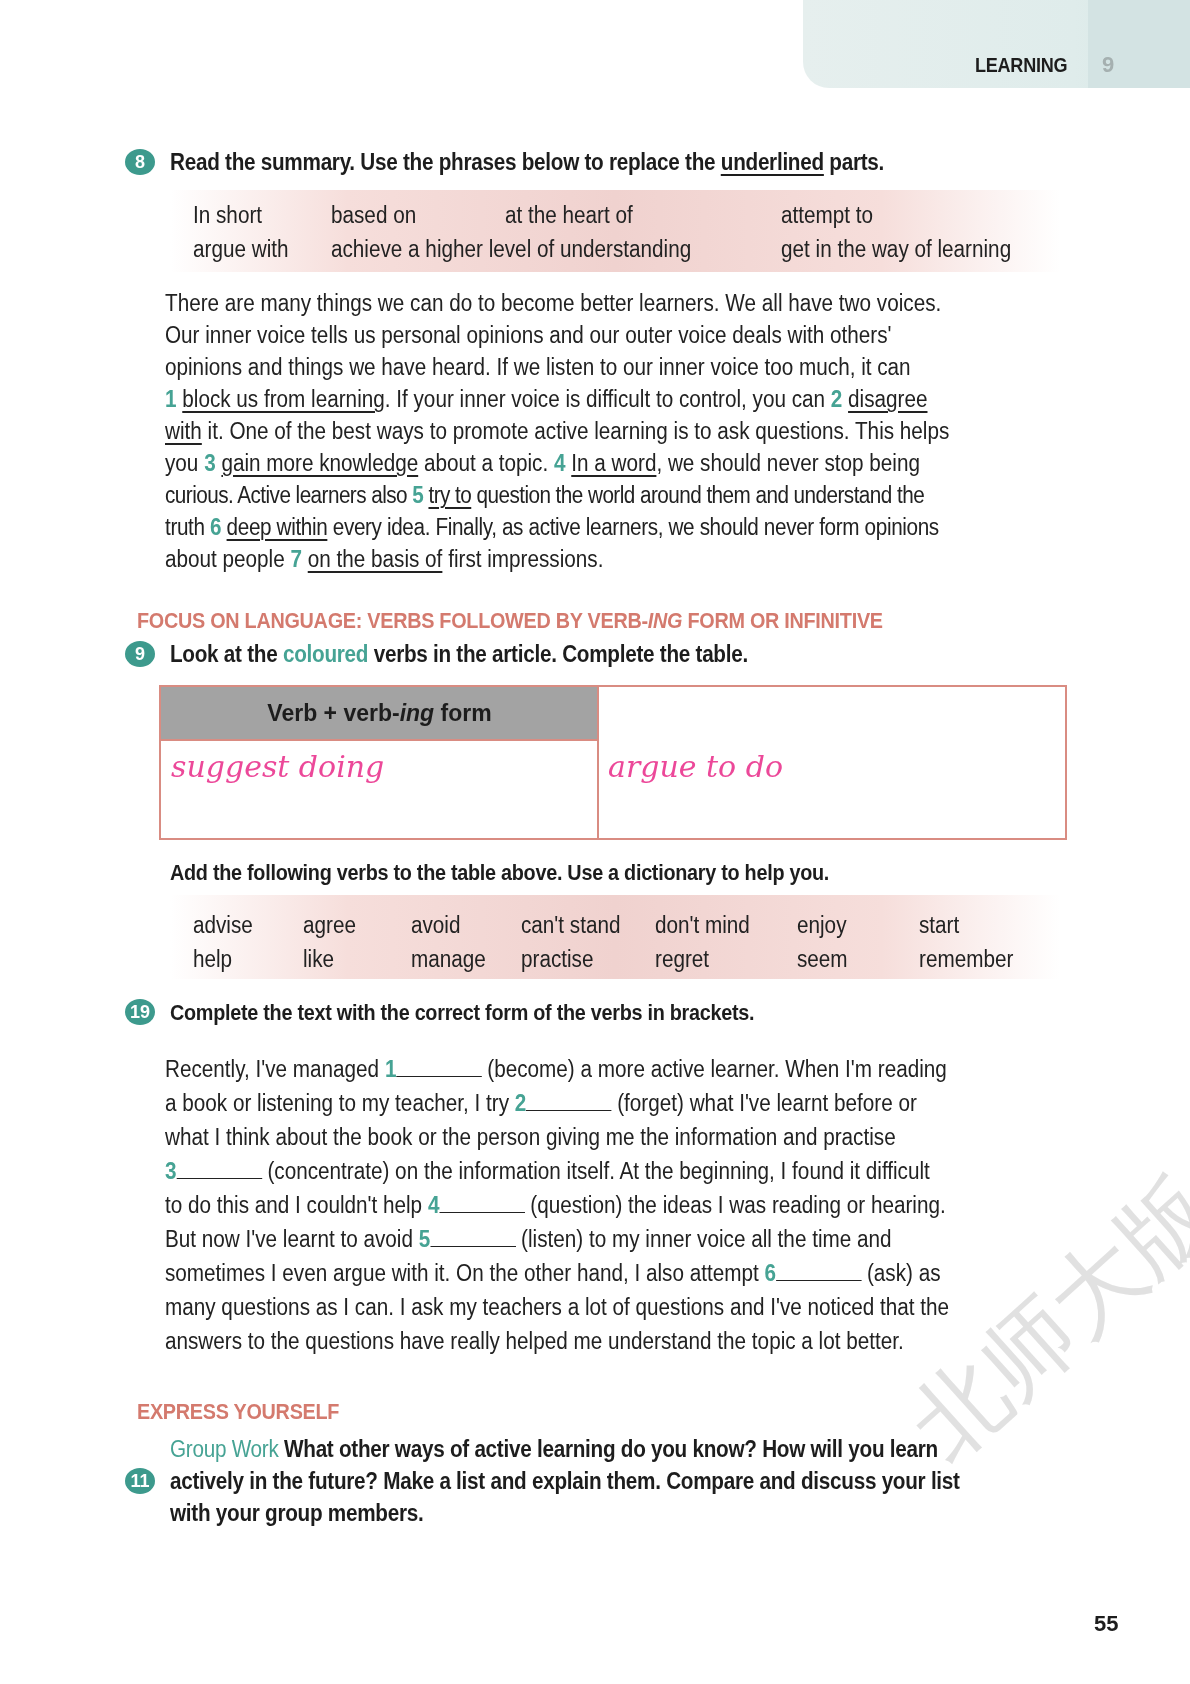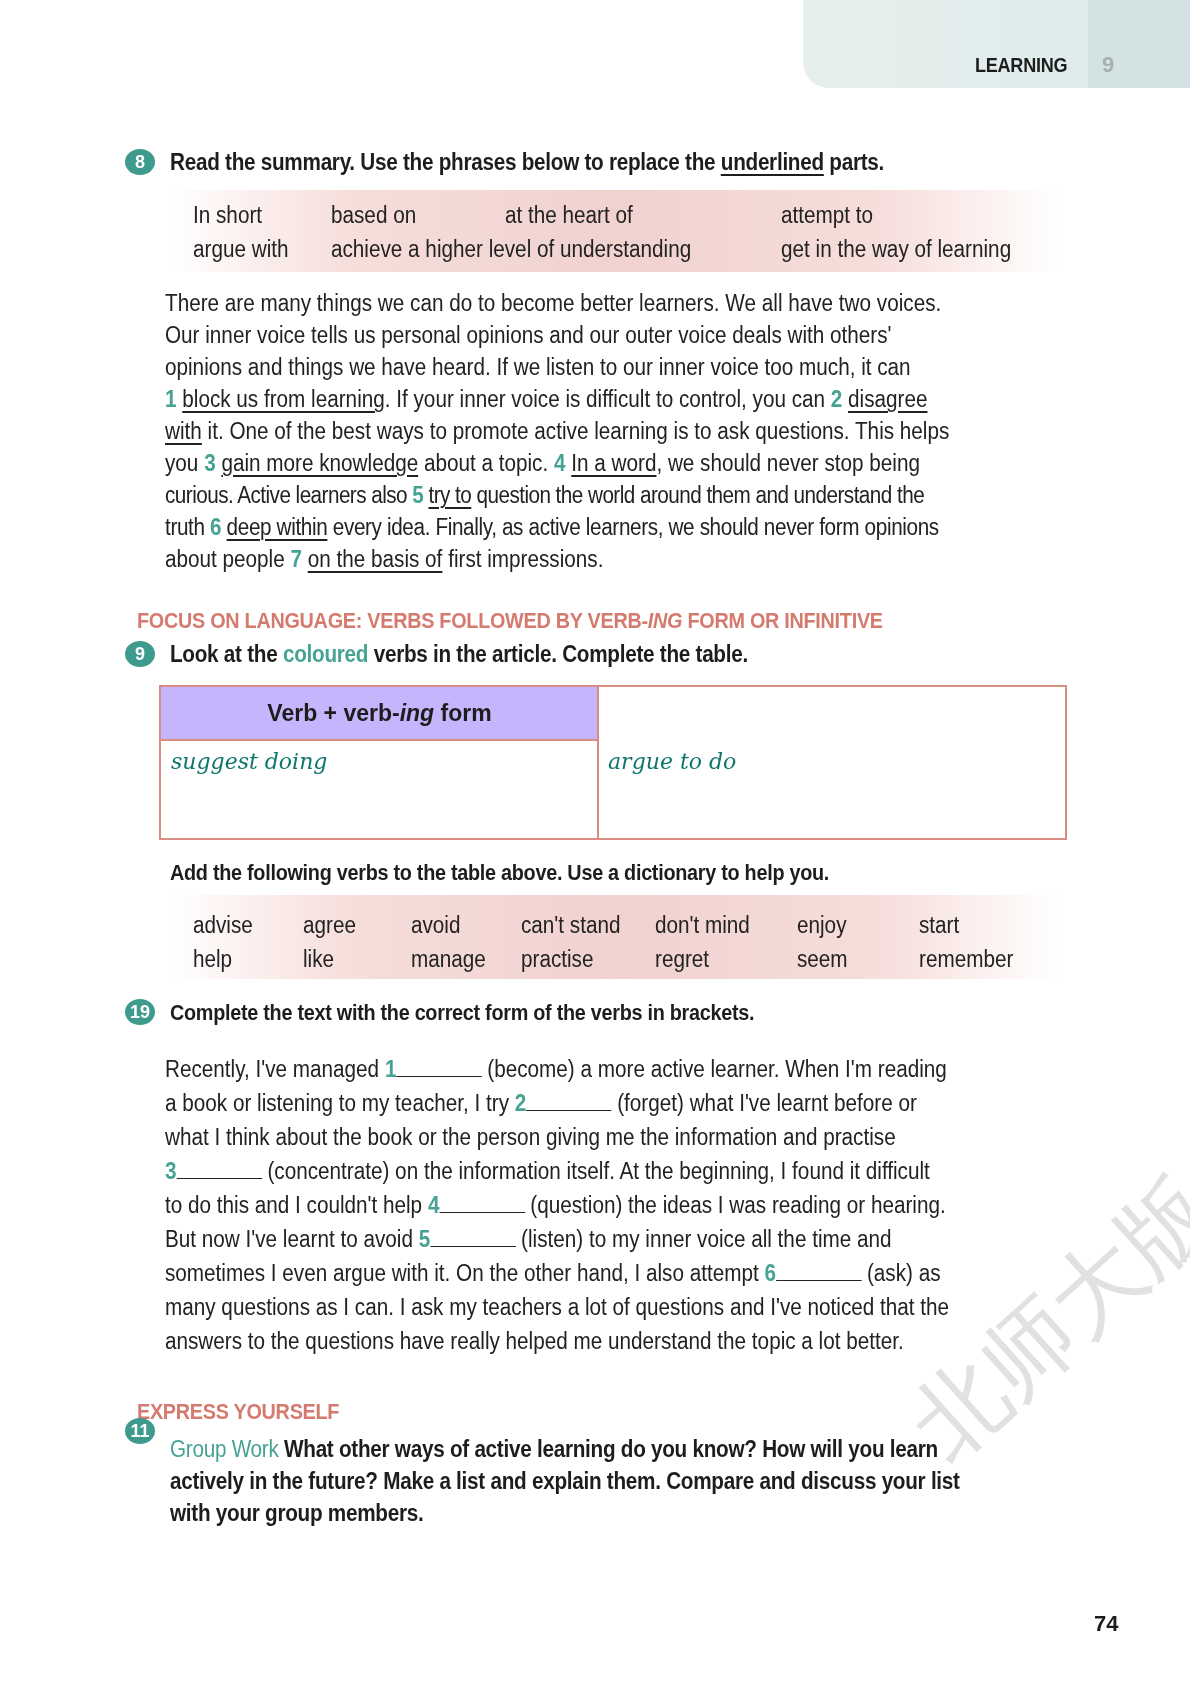--- a/index.html
+++ b/index.html
@@ -55,26 +55,26 @@
   .section-head {
     position:absolute; font-weight:bold; font-size:22px; color:#d47a6e;
     letter-spacing:-0.3px; transform:scaleX(0.9); transform-origin:left; white-space:nowrap;
   }
 
   .verb-table {
     position:absolute; left:159px; top:685px; width:908px; height:155px;
     border:2px solid #d98c82; box-sizing:border-box;
   }
   .vt-head {
-    position:absolute; top:0; height:52px; background:#c4b5fd; border-bottom:2px solid #d98c82;
+    position:absolute; top:0; height:52px; background:#a3a3a3; border-bottom:2px solid #d98c82;
     font-weight:bold; font-size:23px; color:#1d1d1d; text-align:center; line-height:52px;
   }
   .vt-divider { position:absolute; left:436px; top:0; width:2px; height:100%; background:#d98c82; }
   .vt-cell {
-    position:absolute; top:62px; font-style:italic; font-size:22px; color:#0f766e;
+    position:absolute; top:62px; font-style:italic; font-size:30px; color:#ec4899;
     font-family:"DejaVu Serif", serif;
   }
 
   .verb-box {
     position:absolute; left:170px; top:895px; width:890px; height:84px;
     background:linear-gradient(90deg,rgba(246,220,216,0) 0%,#f6dedb 20%,#f0d2cf 50%,#f6dedb 80%,rgba(246,220,216,0) 100%);
   }
 
   .blank { display:inline-block; width:95px; border-bottom:1.5px solid #222; height:18px; margin-right:6px; }
 
@@ -179,21 +179,21 @@
   <div class="line" style="height:34px;">what I think about the book or the person giving me the information and practise</div>
   <div class="line" style="height:34px;"><span class="num">3</span><span class="blank"></span><span>(concentrate) on the information itself. At the beginning, I found it difficult</span></div>
   <div class="line" style="height:34px;"><span>to do this and I couldn't help </span><span class="num">4</span><span class="blank"></span><span>(question) the ideas I was reading or hearing.</span></div>
   <div class="line" style="height:34px;"><span>But now I've learnt to avoid </span><span class="num">5</span><span class="blank"></span><span>(listen) to my inner voice all the time and</span></div>
   <div class="line" style="height:34px;"><span>sometimes I even argue with it. On the other hand, I also attempt </span><span class="num">6</span><span class="blank"></span><span>(ask) as</span></div>
   <div class="line" style="height:34px;">many questions as I can. I ask my teachers a lot of questions and I've noticed that the</div>
   <div class="line" style="height:34px;">answers to the questions have really helped me understand the topic a lot better.</div>
 </div>
 
 <div class="section-head" style="left:137px; top:1399px;">EXPRESS YOURSELF</div>
-<div class="badge" style="left:125px; top:1418px;">11</div>
+<div class="badge" style="left:125px; top:1468px;">11</div>
 <div class="instr" style="left:170px; top:1433px; line-height:32px;">
   <div><span class="teal" style="font-weight:normal;">Group Work</span><span> What other ways of active learning do you know? How will you learn</span></div>
   <div>actively in the future? Make a list and explain them. Compare and discuss your list</div>
   <div>with your group members.</div>
 </div>
 
 <div class="watermark">北师大版</div>
-<div class="page-number">74</div>
+<div class="page-number">55</div>
 
 </body></html>

